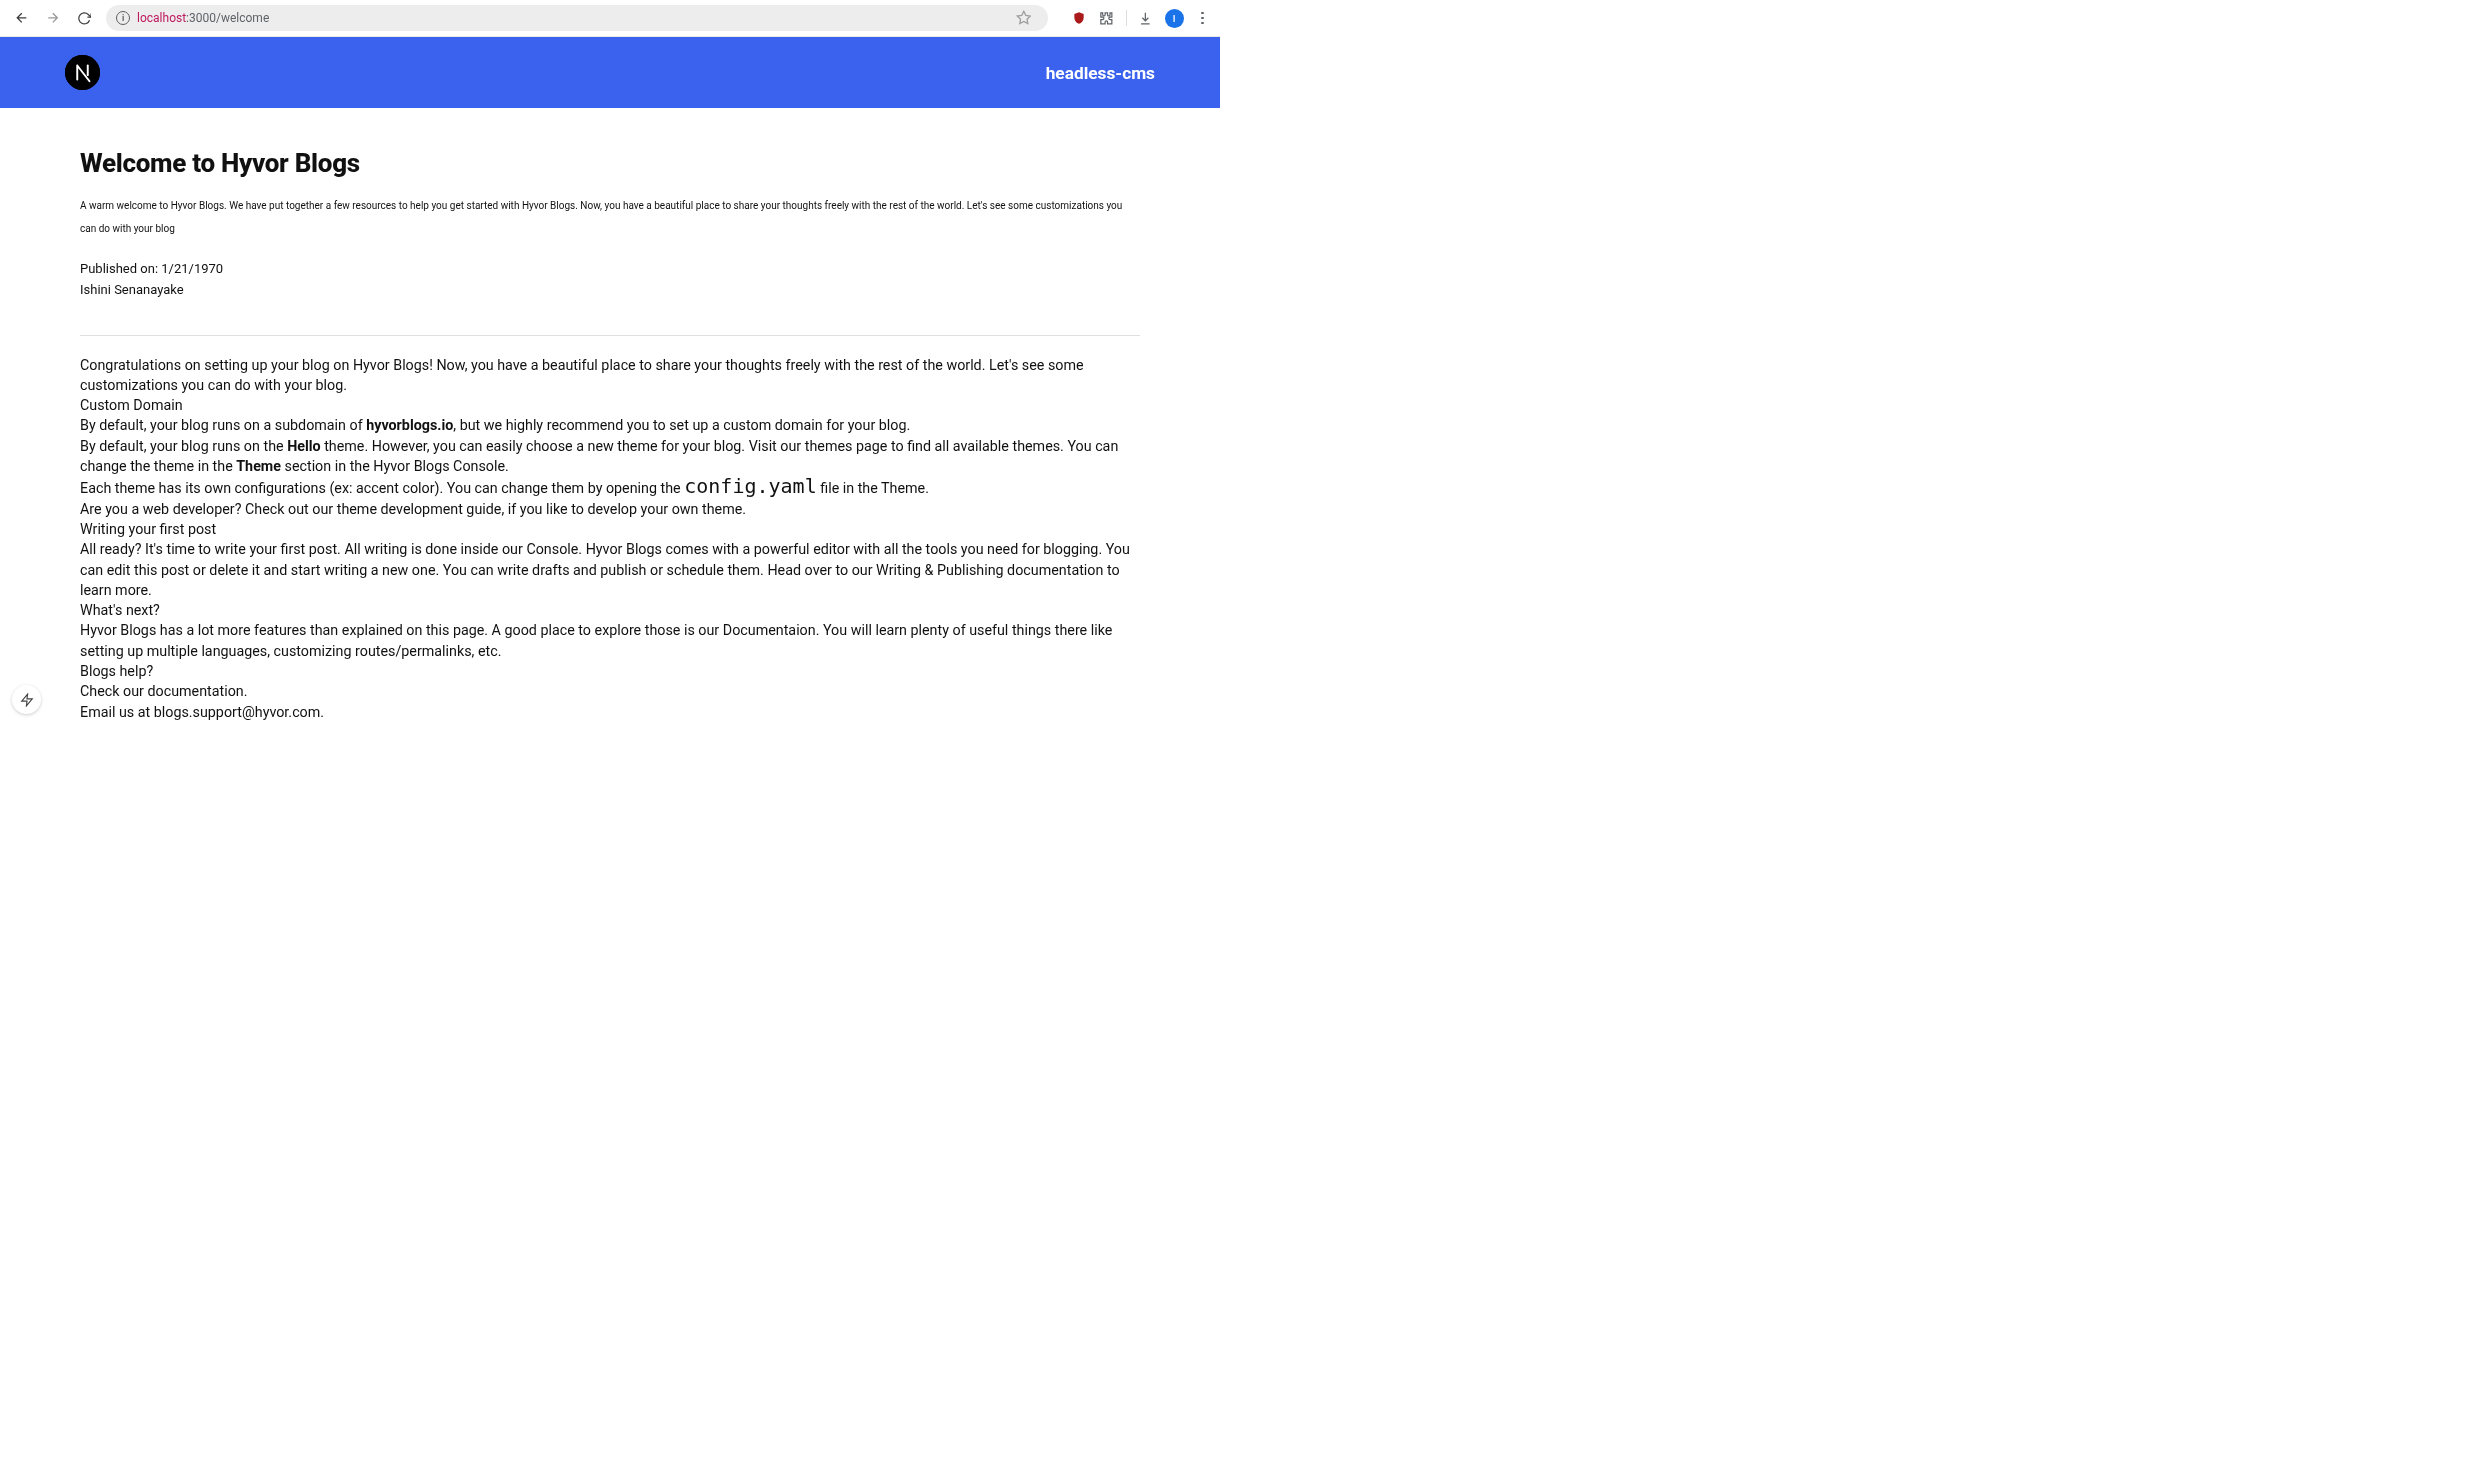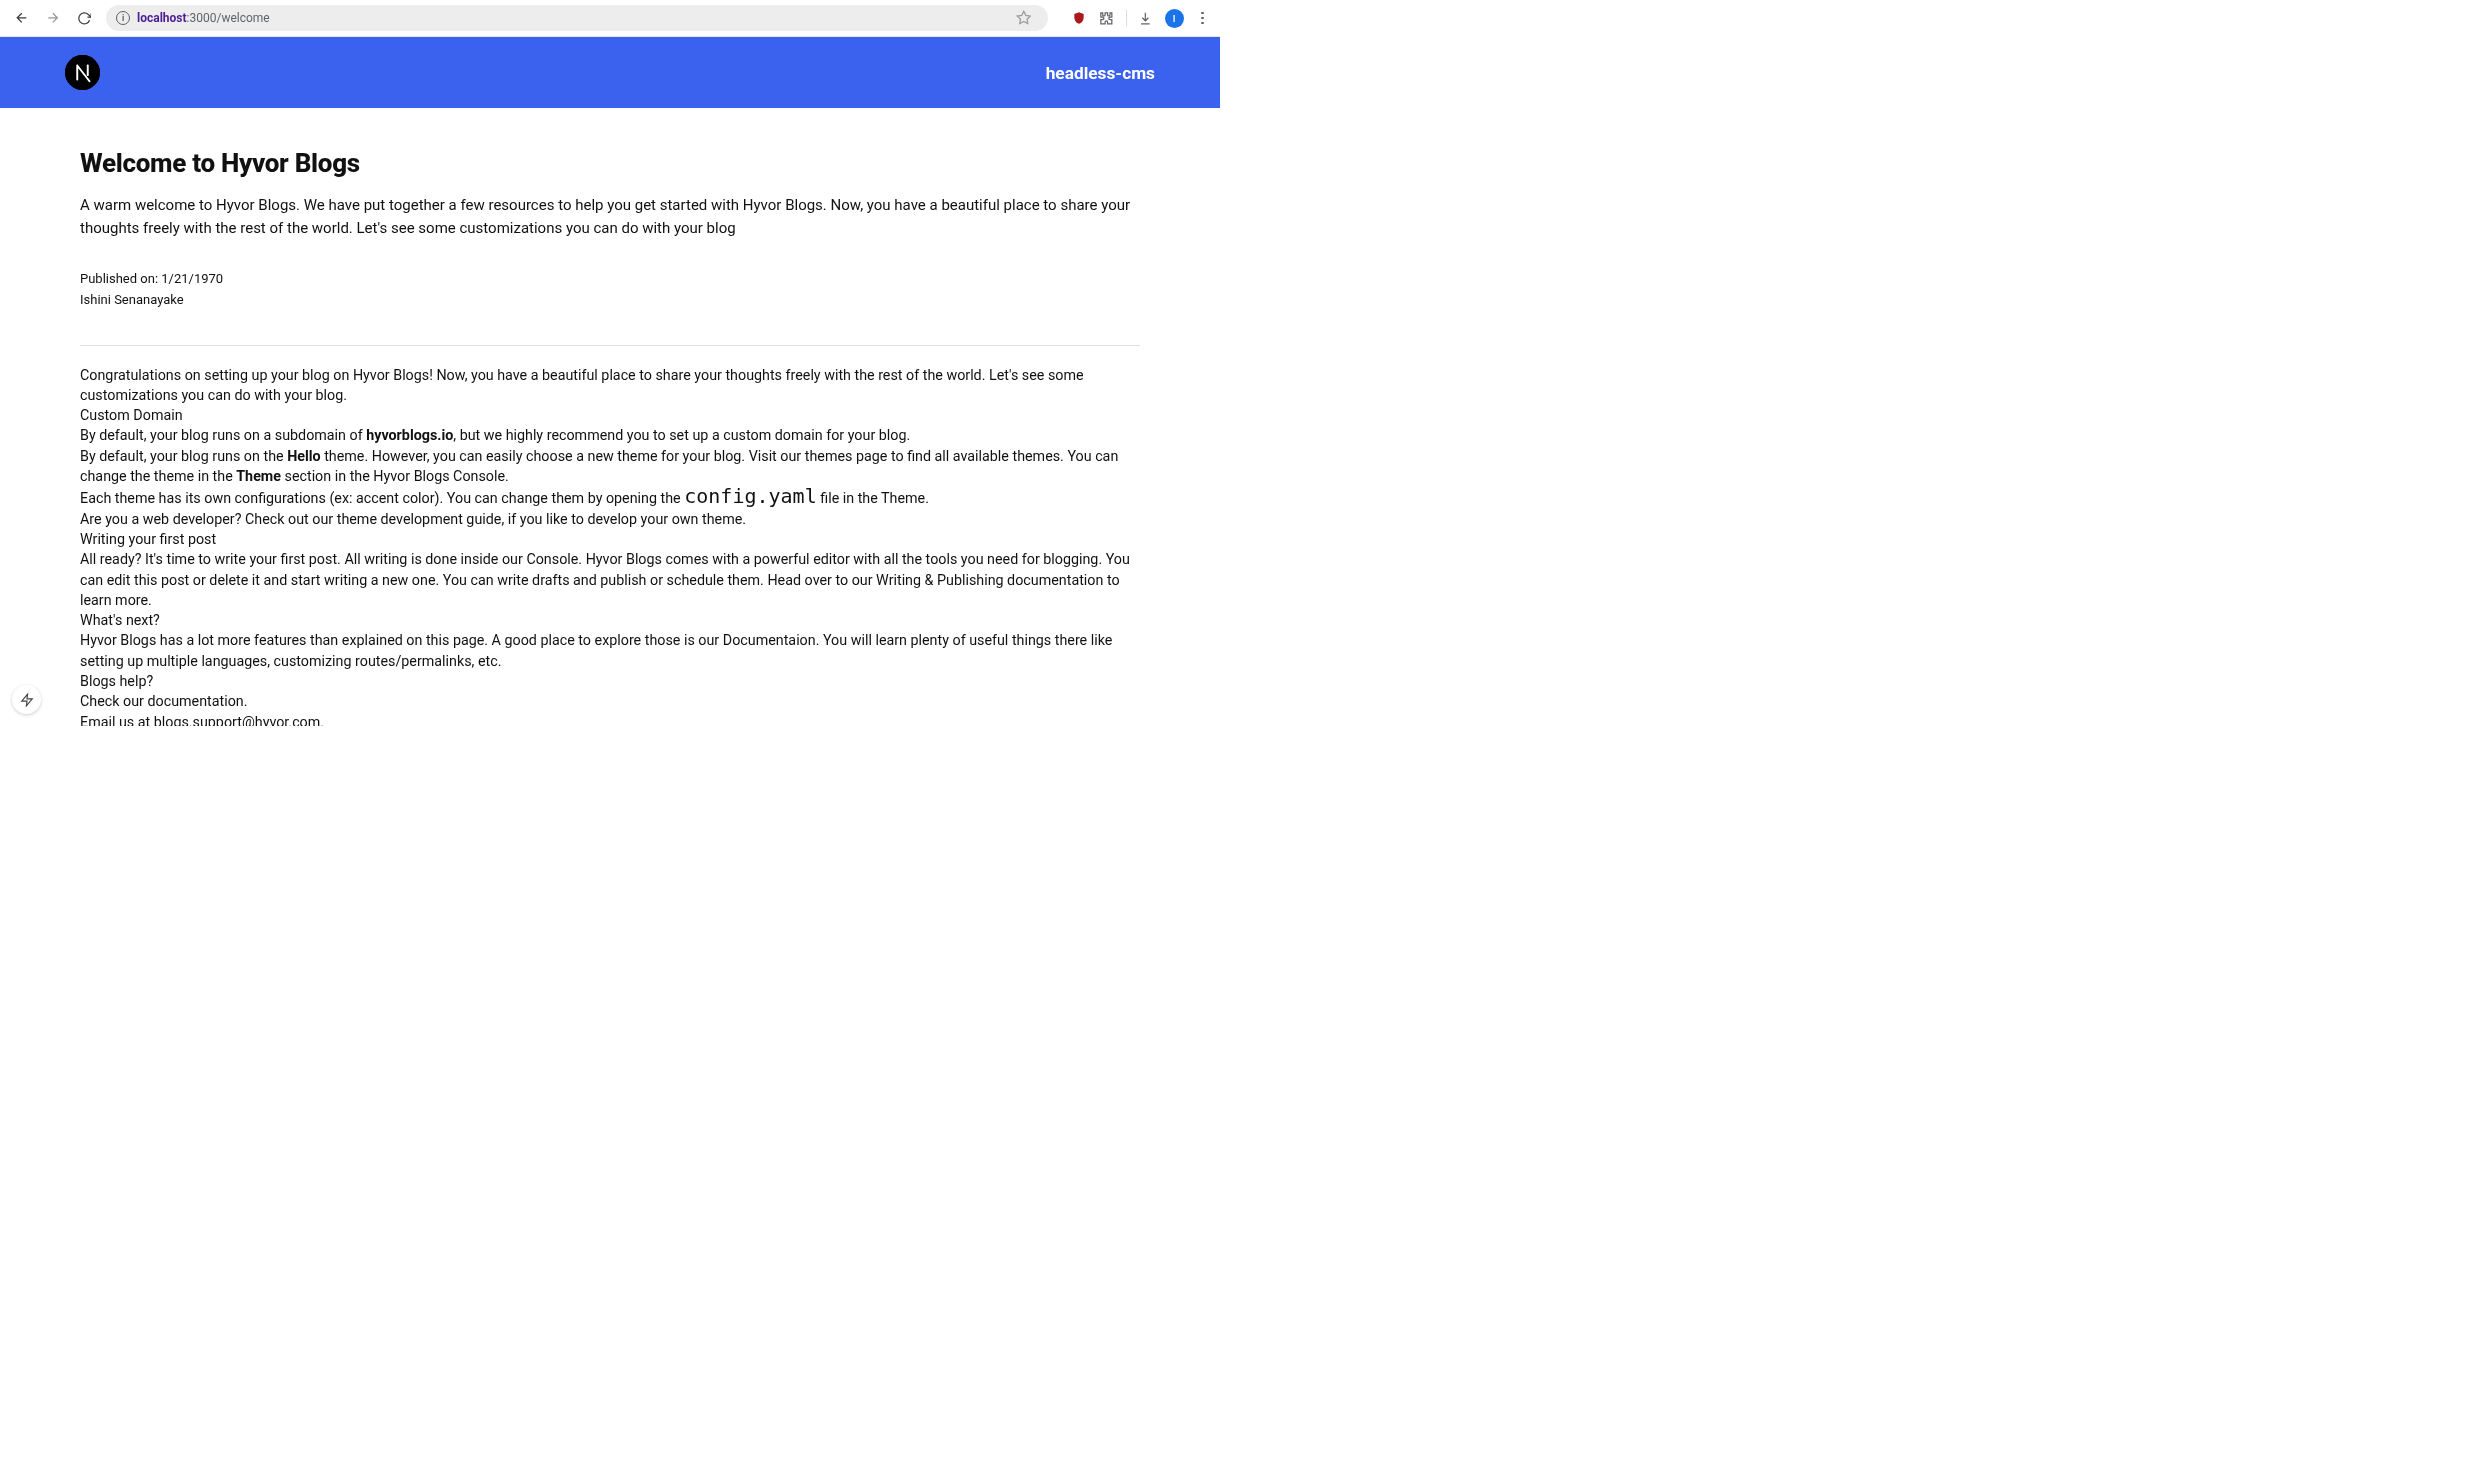--- a/index.html
+++ b/index.html
@@ -53,21 +53,21 @@
       align-items: center;
       justify-content: center;
       font-size: 8.6px;
       font-weight: bold;
       color: #5f5f5f;
     }
     .url-text {
       font-size: 12px;
       color: #202124;
     }
-    .url-host { color: #4c1d95; font-weight: bold; }
+    .url-host { color: #be185d; }
     .url-path { color: #5f6368; }
     .chrome-right {
       display: flex;
       align-items: center;
       gap: 10.4px;
       margin-left: auto;
     }
     .chrome-icon {
       width: 17.3px;
       height: 17.3px;
@@ -136,23 +136,23 @@
       padding: 40px 80px 35px;
       color: #111;
     }
     .post-title {
       font-size: 26px;
       font-weight: 800;
       margin-bottom: 15.6px;
       letter-spacing: -0.3px;
     }
     .post-intro {
-      font-size: 15px;
+      font-size: 10px;
       line-height: 23px;
-      margin-bottom: 28px;
+      margin-bottom: 18px;
     }
     .meta-line {
       font-size: 13px;
       line-height: 21px;
       color: #111;
     }
     hr.divider {
       border: none;
       border-top: 0.9px solid #e0e0e0;
       margin: 35px 0 19px;

